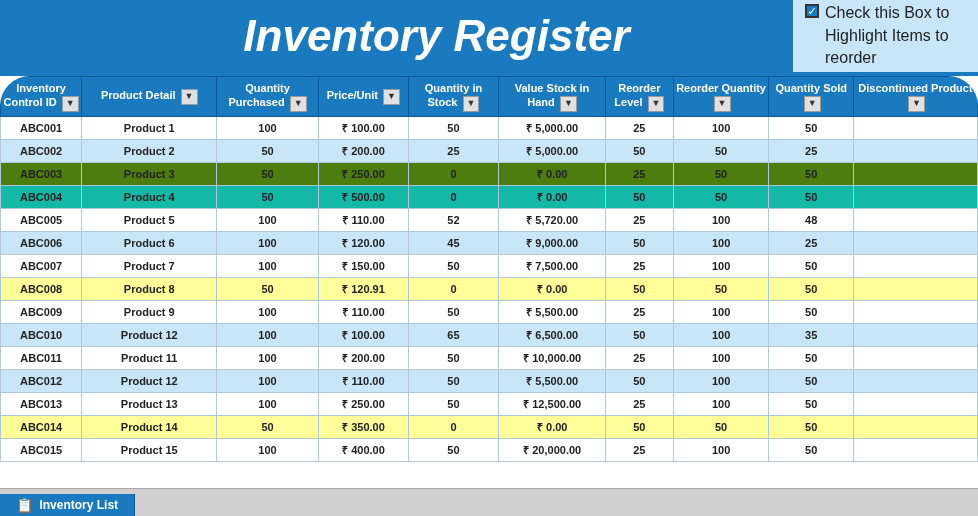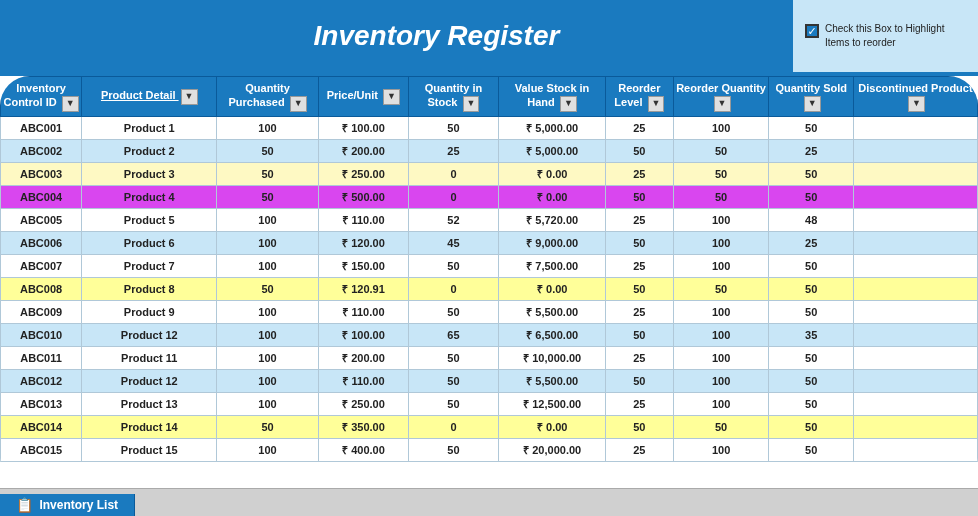--- a/index.html
+++ b/index.html
@@ -2,26 +2,26 @@
 <html><head>
   <meta charset="utf-8">
   <style>
     * { box-sizing: border-box; margin: 0; padding: 0; }
     body { font-family: Arial, sans-serif; background: #d0d0d0; width: 978px; height: 516px; overflow: hidden; }
 
     .app-container { width: 978px; height: 516px; display: flex; flex-direction: column; background: #fff; }
 
     
     .header { display: flex; align-items: center; background: #1a7abf; height: 72px; }
-    .header-title { flex: 1; text-align: center; color: white; font-size: 28px; font-weight: bold; font-style: italic; padding-left: 80px; }
+    .header-title { flex: 1; text-align: center; color: white; font-size: 44px; font-weight: bold; font-style: italic; padding-left: 80px; }
     .header-right { width: 185px; display: flex; align-items: center; padding: 8px 12px; gap: 6px; font-size: 12px; color: #222; background: #c8e6f7; height: 100%; }
     .checkbox-area { display: flex; align-items: flex-start; gap: 6px; }
     .checkbox-box { width: 14px; height: 14px; border: 2px solid #333; background: #1a7abf; display: flex; align-items: center; justify-content: center; flex-shrink: 0; margin-top: 2px; }
     .checkbox-check { color: white; font-size: 11px; line-height: 1; }
-    .header-right-text { font-size: 10px; line-height: 1.4; }
+    .header-right-text { font-size: 16px; line-height: 1.4; }
 
     
     .header-divider { height: 4px; background: #1a7abf; }
 
     
     .table-container { flex: 1; overflow: auto; border-radius: 30px; }
 
     table { border-collapse: collapse; width: 100%; font-size: 12px; }
 
     
@@ -83,21 +83,21 @@
     </div>
   </div>
 
   <div class="header-divider"></div>
 
   <div class="table-container">
     <table>
       <thead>
         <tr class="col-headers">
           <th style="width:72px;">Inventory Control ID <span class="dropdown-arrow">▼</span></th>
-          <th style="width:120px;text-decoration:underline;">Product Detail <span class="dropdown-arrow">▼</span></th>
+          <th style="width:120px;">Product Detail <span class="dropdown-arrow">▼</span></th>
           <th style="width:90px;">Quantity Purchased <span class="dropdown-arrow">▼</span></th>
           <th style="width:80px;">Price/Unit <span class="dropdown-arrow">▼</span></th>
           <th style="width:80px;margin-left:12px;">Quantity in Stock <span class="dropdown-arrow">▼</span></th>
           <th style="width:95px;">Value Stock in Hand <span class="dropdown-arrow">▼</span></th>
           <th style="width:60px;">Reorder Level <span class="dropdown-arrow">▼</span></th>
           <th style="width:85px;">Reorder Quantity <span class="dropdown-arrow">▼</span></th>
           <th style="width:75px;">Quantity Sold <span class="dropdown-arrow">▼</span></th>
           <th style="width:110px;">Discontinued Product <span class="dropdown-arrow">▼</span></th>
         </tr>
       </thead>
@@ -119,33 +119,33 @@
             <td>Product 2</td>
             <td>50</td>
             <td>₹ 200.00</td>
             <td>25</td>
             <td>₹ 5,000.00</td>
             <td>50</td>
             <td>50</td>
             <td>25</td>
             <td></td>
           </tr>
-          <tr style="background: #fef9c3;">
+          <tr style="background: #4d7c0f;">
             <td>ABC003</td>
             <td>Product 3</td>
             <td>50</td>
             <td>₹ 250.00</td>
             <td>0</td>
             <td>₹ 0.00</td>
             <td>25</td>
             <td>50</td>
             <td>50</td>
             <td></td>
           </tr>
-          <tr style="background: #d946ef; margin-top: 8px;">
+          <tr style="background: #14b8a6; margin-top: 8px;">
             <td>ABC004</td>
             <td>Product 4</td>
             <td>50</td>
             <td>₹ 500.00</td>
             <td>0</td>
             <td>₹ 0.00</td>
             <td>50</td>
             <td>50</td>
             <td>50</td>
             <td></td>

